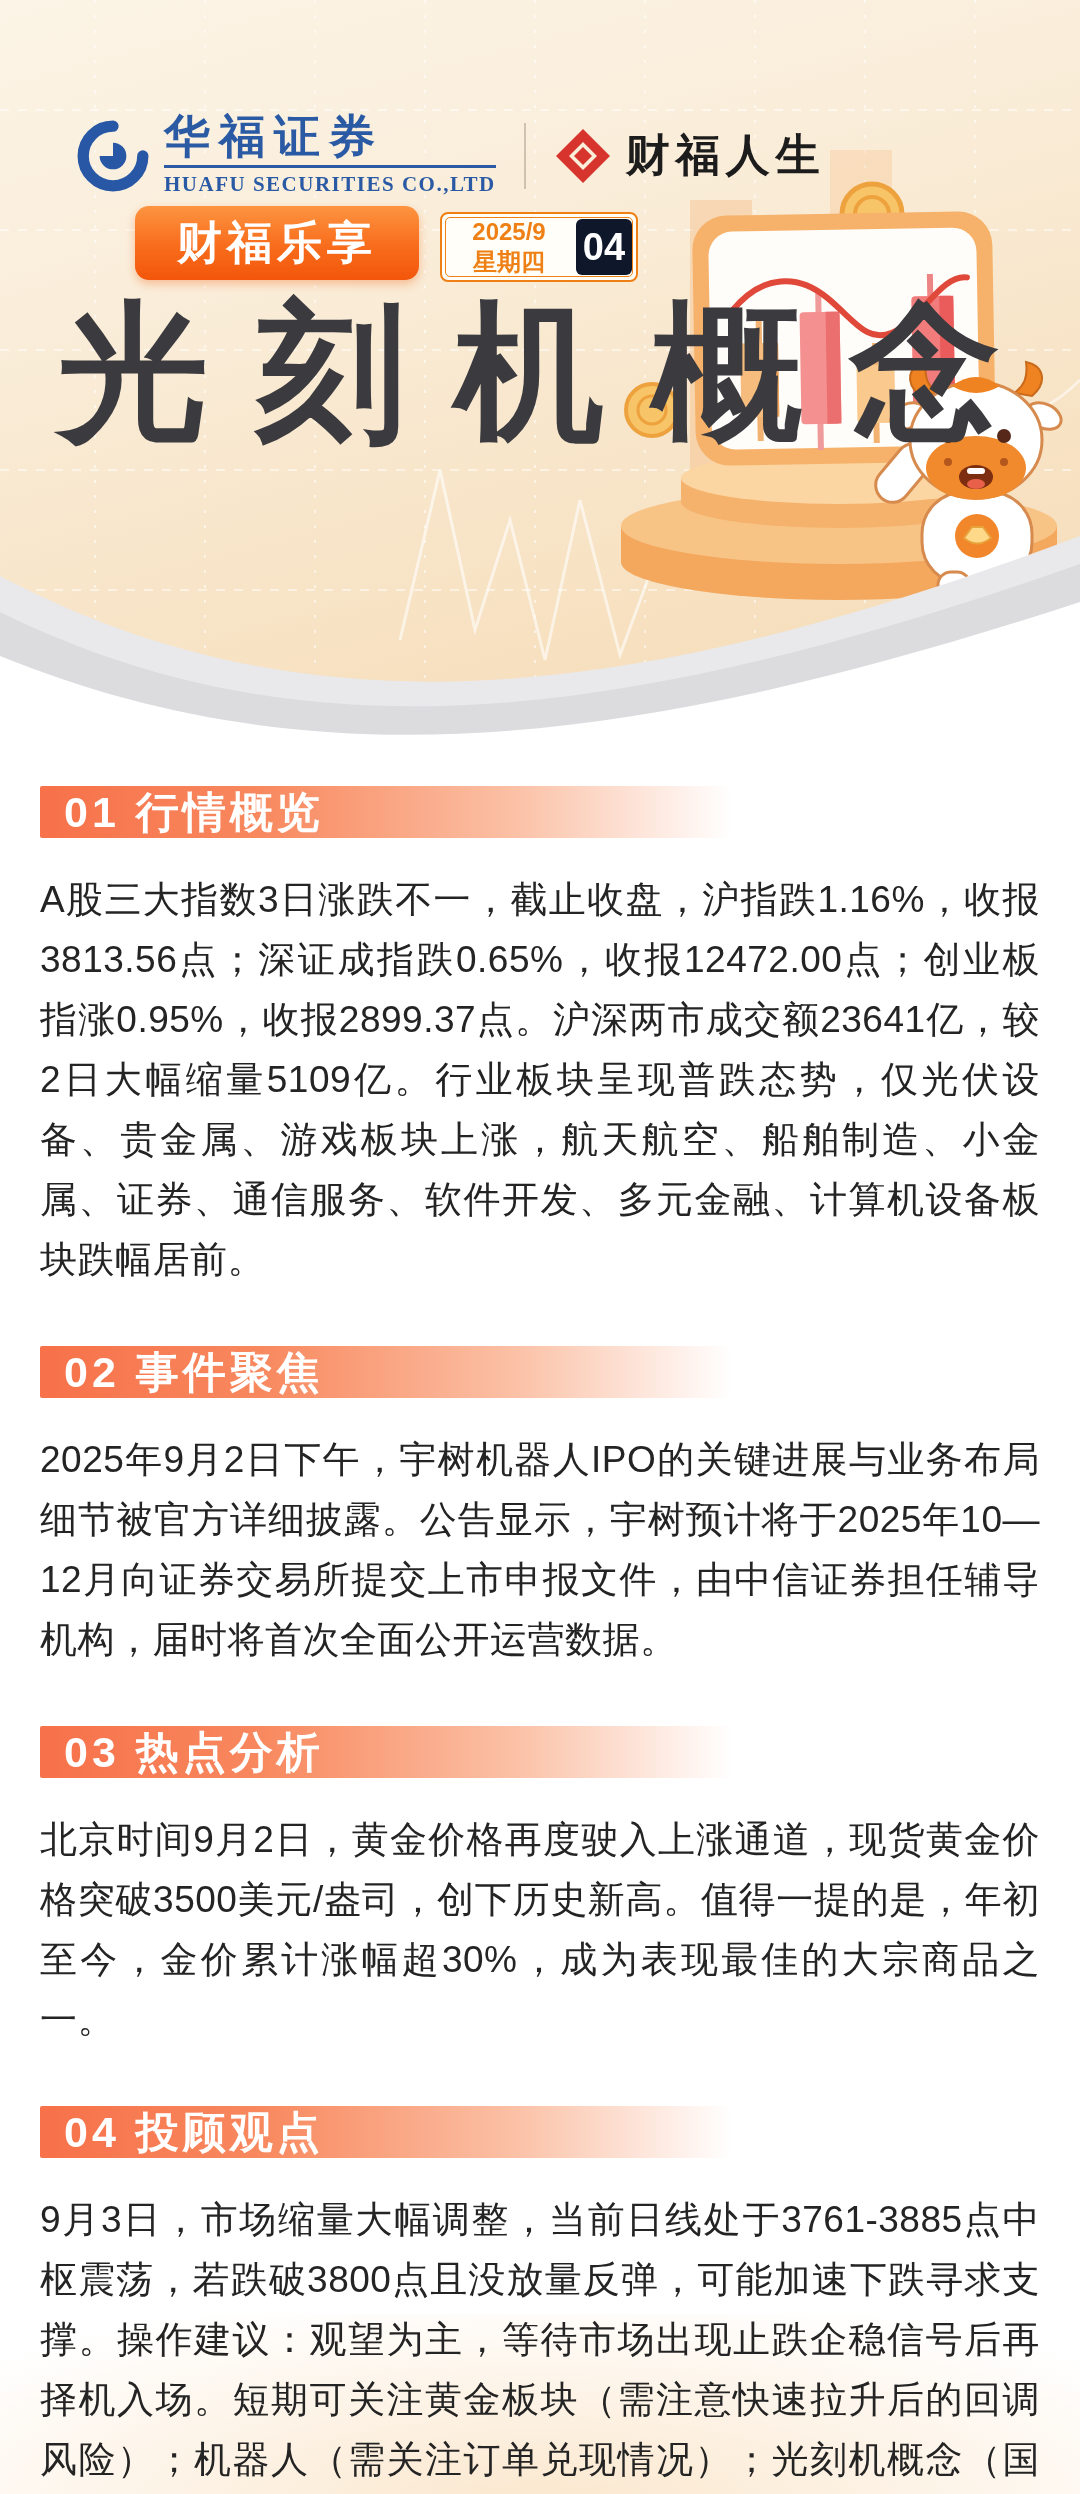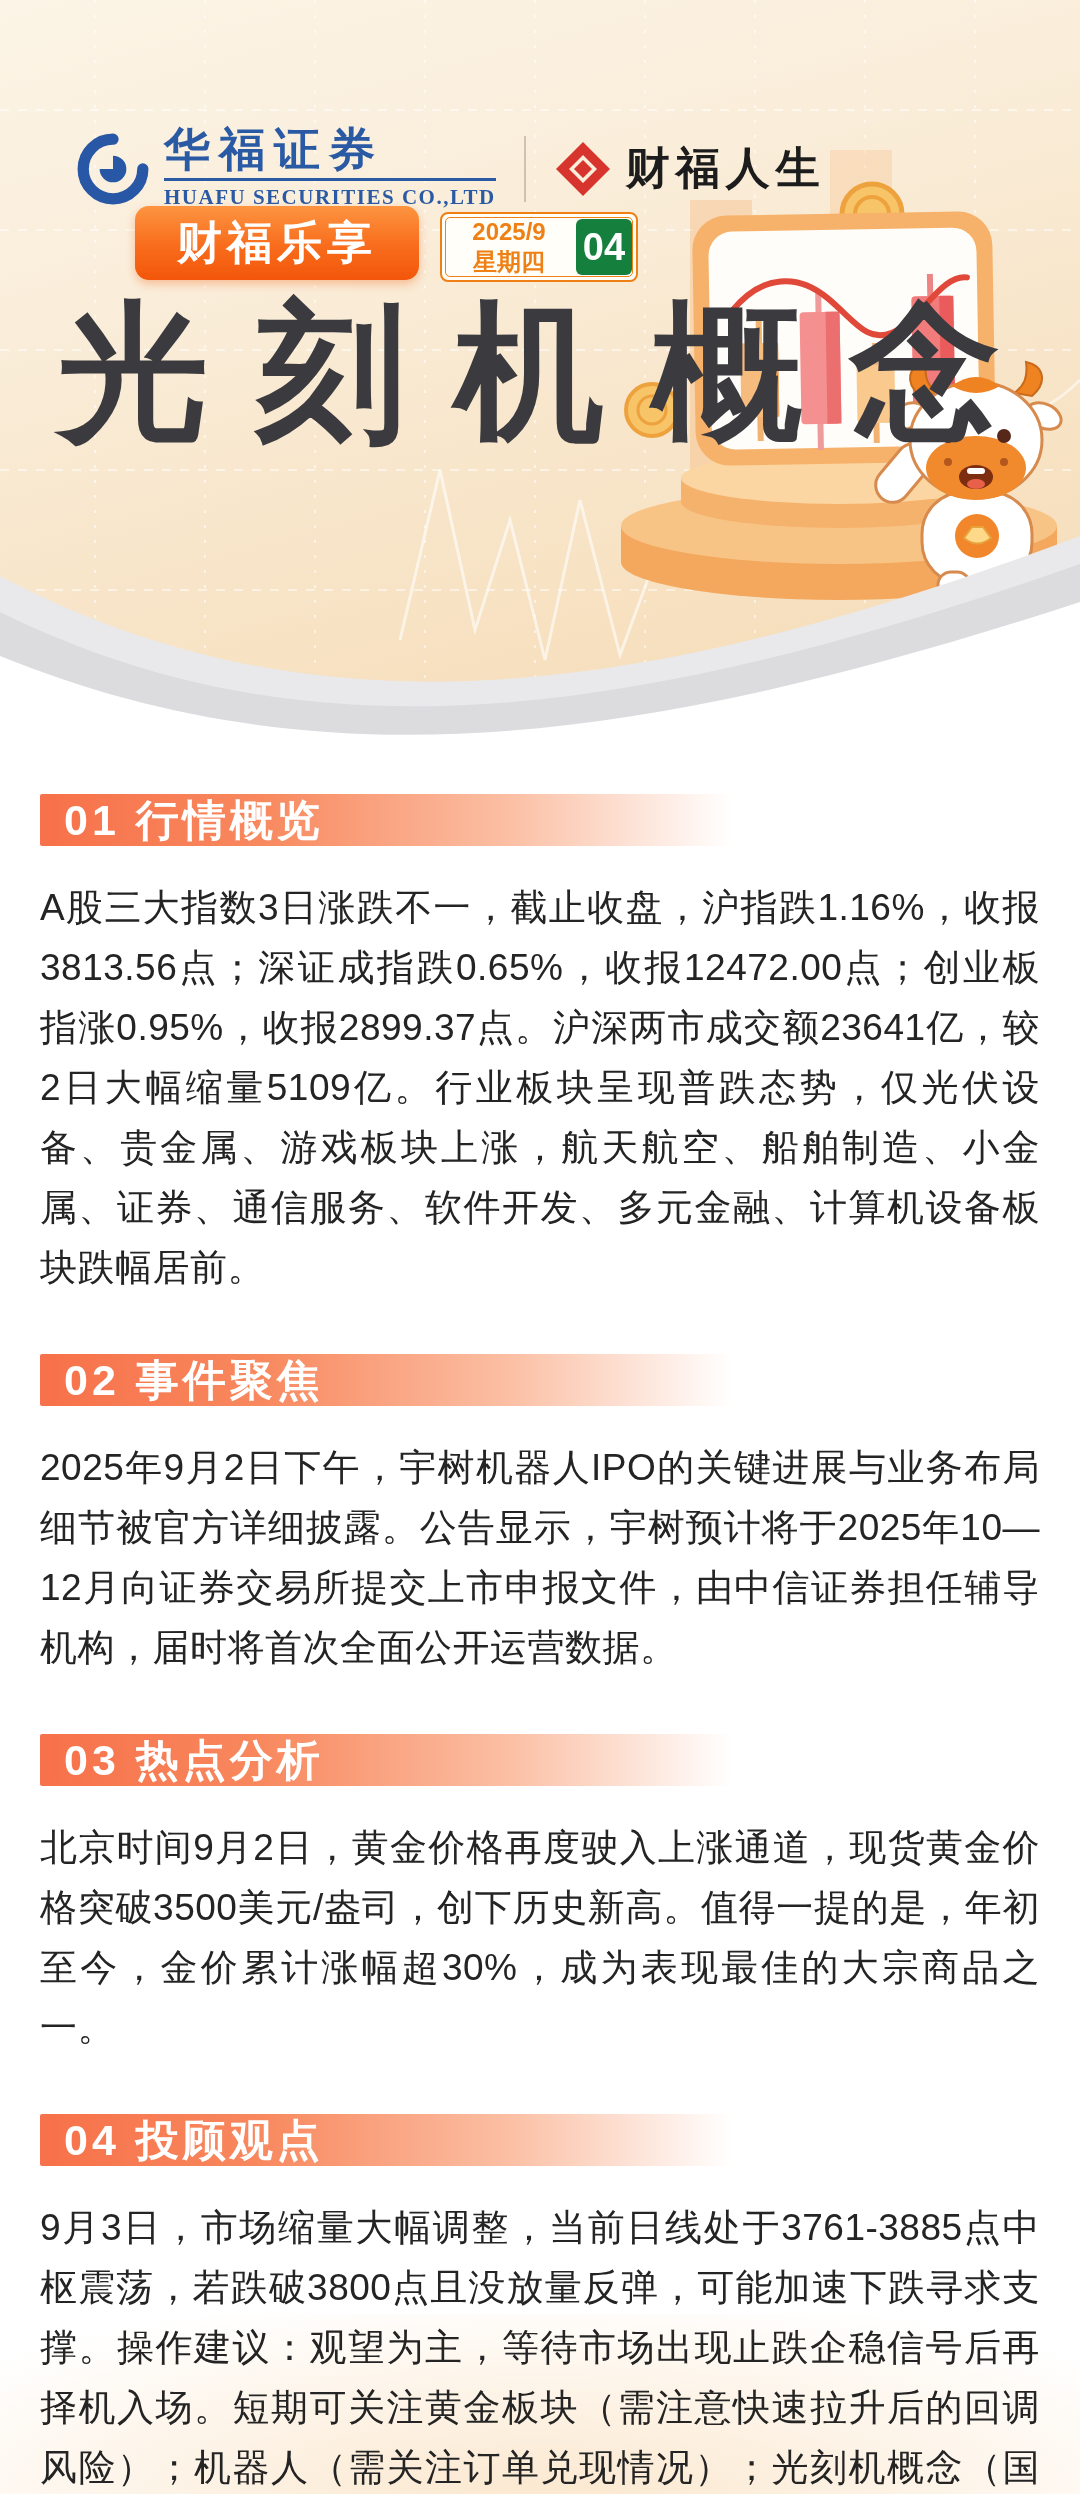--- a/index.html
+++ b/index.html
@@ -6,52 +6,52 @@
   .page{position:relative;width:1080px;height:2494px;overflow:hidden;background:#ffffff;
         font-family:"Liberation Sans",sans-serif;}
 
   
   .banner{position:absolute;top:0;left:0;width:1080px;height:752px;
     background:linear-gradient(165deg,#fcf4e6 0%,#faeedb 30%,#f8e5c9 60%,#f5dab3 100%);}
   .banner .pattern{position:absolute;inset:0;z-index:1;}
   .illustration{position:absolute;top:158px;right:6px;width:460px;height:450px;z-index:2;}
   .wave{position:absolute;left:0;top:518px;width:1080px;height:236px;z-index:3;}
 
-  .logos{position:absolute;top:114px;left:76px;display:flex;align-items:center;z-index:4;margin-top:13px;}
+  .logos{position:absolute;top:114px;left:76px;display:flex;align-items:center;z-index:4;}
   .huafu-glyph{width:74px;height:74px;flex:0 0 auto;}
   .huafu-text{margin-left:14px;display:flex;flex-direction:column;}
   .huafu-cn{font-family:"Liberation Serif",serif;font-weight:700;color:#2b5aa5;font-size:46px;
     letter-spacing:9px;line-height:1;padding-bottom:5px;border-bottom:3px solid #2b5aa5;white-space:nowrap;}
   .huafu-en{font-family:"Liberation Serif",serif;font-weight:700;color:#2b5aa5;font-size:21px;
     letter-spacing:1.5px;margin-top:4px;white-space:nowrap;}
   .logo-divider{width:2px;height:66px;background:#b9ab97;opacity:.65;margin:0 28px;}
   .caifu-glyph{width:58px;height:58px;flex:0 0 auto;}
   .caifu-cn{font-size:44px;color:#1c1c1c;font-weight:600;letter-spacing:6px;margin-left:14px;white-space:nowrap;}
 
   .badge{position:absolute;top:206px;left:88px;z-index:4;height:74px;line-height:74px;
     padding:0 42px;border-radius:14px;color:#fff;font-size:45px;font-weight:800;letter-spacing:5px;
     background:linear-gradient(180deg,#fd9440 0%,#f86c1c 55%,#f3560a 100%);
     box-shadow:0 4px 10px rgba(243,96,16,.35);margin-left:47px;}
 
   .datebox{position:absolute;top:212px;left:440px;z-index:4;width:194px;height:66px;
     background:#fffef8;border:2px solid #ee8015;border-radius:8px;display:flex;align-items:center;}
   .datebox .inner-frame{position:absolute;inset:3px;border:1px solid #ee8015;border-radius:5px;pointer-events:none;}
   .date-left{flex:1;text-align:center;color:#ee8015;font-weight:800;font-size:24px;line-height:1.25;}
-  .date-day{width:56px;height:56px;margin-right:4px;border-radius:6px;background:#15803d;color:#fff;
+  .date-day{width:56px;height:56px;margin-right:4px;border-radius:6px;background:#0f172a;color:#fff;
     font-size:38px;font-weight:800;display:flex;align-items:center;justify-content:center;}
 
   .main-title{position:absolute;top:292px;left:58px;z-index:4;color:#3b3b3f;
     font-family:"Liberation Serif",serif;font-weight:900;font-size:150px;line-height:1.08;
     letter-spacing:48px;white-space:nowrap;}
   .subtitle{position:absolute;top:474px;left:64px;z-index:4;color:#f5830d;
     font-size:42px;font-weight:800;letter-spacing:3px;white-space:nowrap;}
 
   
   .content{position:absolute;top:752px;left:0;width:1080px;padding:30px 40px 0;box-sizing:border-box;z-index:2;}
-  .sec-bar{width:844px;height:52px;margin:12px 0 32px;border-radius:2px;
+  .sec-bar{width:844px;height:52px;margin:4px 0 32px;border-radius:2px;
     background:linear-gradient(90deg,#f7714a 0%,#f8885e 26%,#fbc0a5 56%,#ffffff 82%);
     color:#fff;font-size:43px;font-weight:800;letter-spacing:4px;line-height:52px;padding-left:24px;
     box-sizing:border-box;}
   .sec-body{width:1000px;font-size:37px;line-height:60px;color:#242424;text-align:justify;
     letter-spacing:.5px;margin:0 0 56px;font-weight:500;}
   .bottom-fade{position:absolute;left:0;bottom:0;width:1080px;height:180px;z-index:1;
     background:radial-gradient(95% 170% at 50% 108%,#fbe7cd 0%,rgba(251,231,205,0) 72%);pointer-events:none;}
 </style>
 </head>
 <body>

